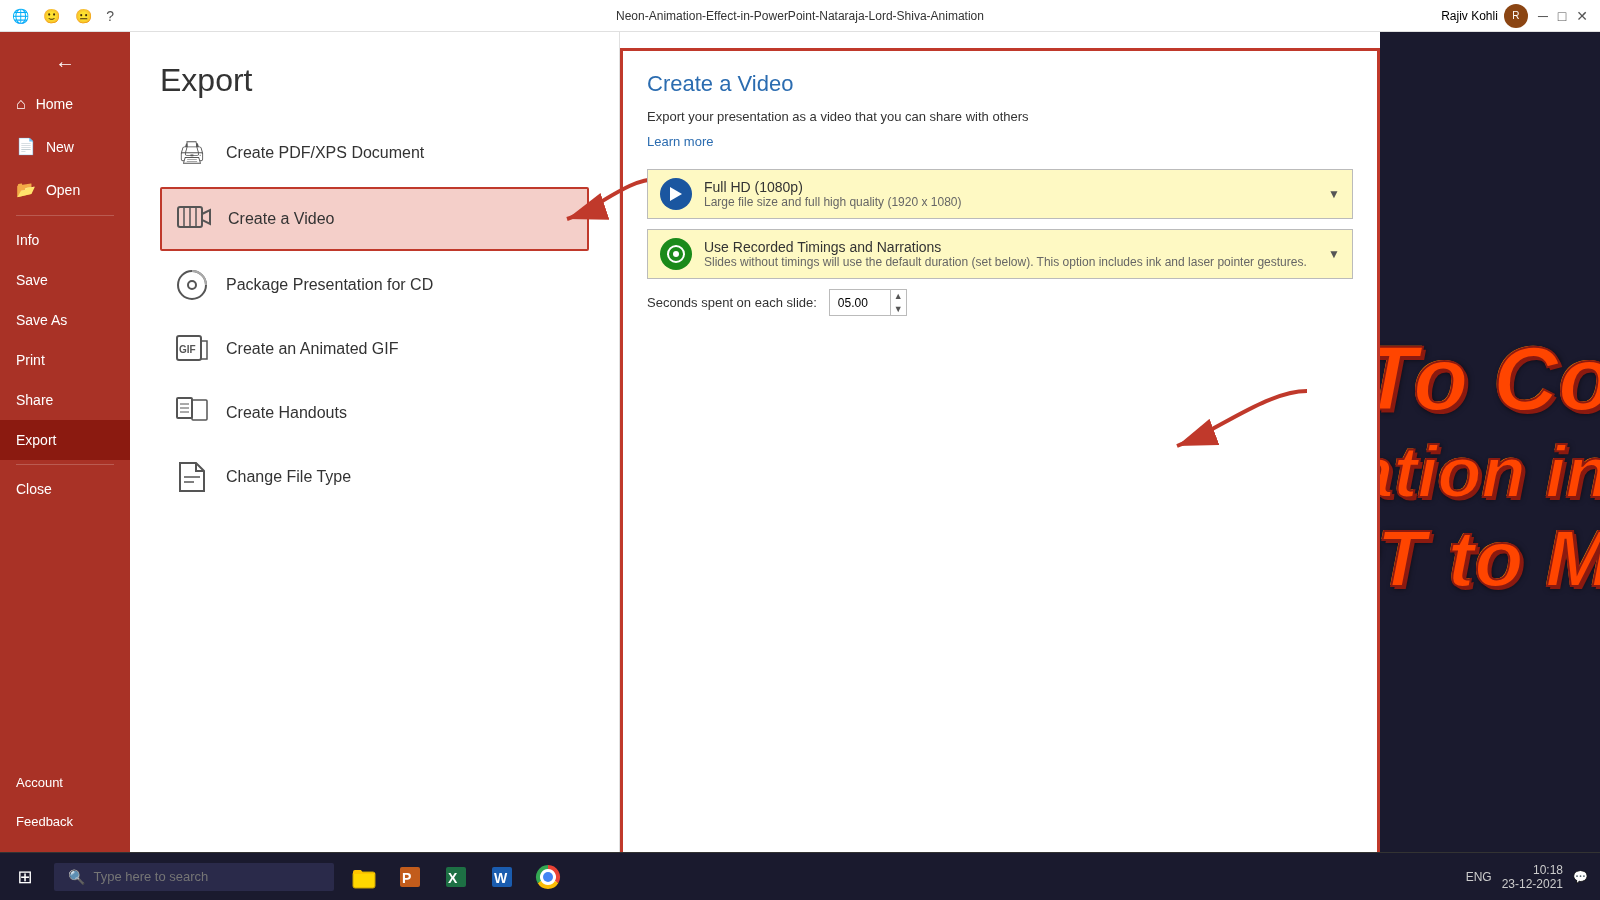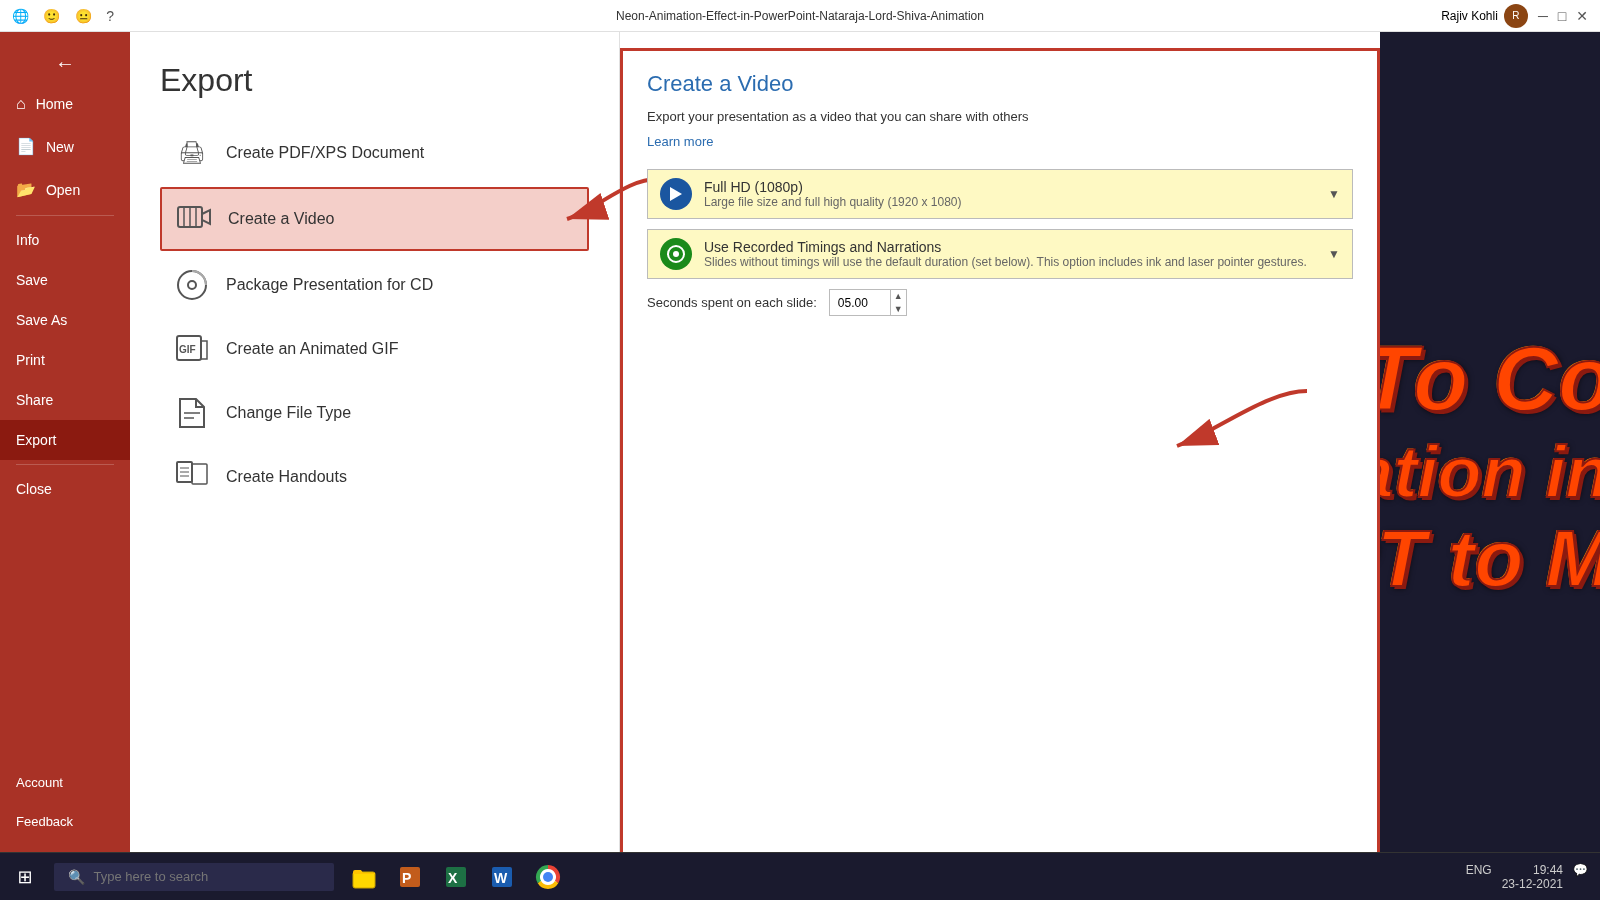--- a/index.html
+++ b/index.html
@@ -119,21 +119,21 @@
     .taskbar-start { width: 50px; height: 100%; display: flex; align-items: center; justify-content: center; background: #1a1a2e; cursor: pointer; }
     .taskbar-start span { font-size: 18px; color: white; }
     .taskbar-search {
       display: flex; align-items: center; background: #2a2a4a; margin-left: 4px;
       padding: 6px 14px; gap: 8px; width: 280px; border-radius: 2px; cursor: text;
     }
     .taskbar-search span { font-size: 14px; color: #888; }
     .taskbar-search input { background: transparent; border: none; outline: none; color: #ccc; font-size: 13px; width: 100%; }
     .taskbar-apps { display: flex; align-items: center; gap: 2px; margin-left: 8px; }
     .taskbar-app { width: 44px; height: 44px; display: flex; align-items: center; justify-content: center; cursor: pointer; font-size: 22px; }
-    .taskbar-right { margin-left: auto; display: flex; gap: 10px; padding-right: 12px; color: #ccc; font-size: 12px; }
+    .taskbar-right { margin-left: auto; display: flex; align-items: center; gap: 10px; padding-right: 12px; color: #ccc; font-size: 12px; }
     .taskbar-right span { cursor: pointer; }
 
     
     .export-menu-item.selected .export-menu-label { color: #333; font-weight: 500; }
   </style>
 </head>
 <body>
 
 <div class="titlebar">
   <div class="titlebar-icons">
@@ -262,40 +262,40 @@
             <text x="5" y="22" font-size="10" fill="#555" font-weight="bold">GIF</text>
             <path d="M27,10 L33,10 L33,28 L27,28" fill="none" stroke="#555" stroke-width="1.5"></path>
           </svg>
         </div>
         <div class="export-menu-label">Create an Animated GIF</div>
       </div>
 
       <div class="export-menu-item">
         <div class="export-menu-icon">
           <svg width="36" height="36" viewBox="0 0 36 36">
-            <path d="M6,4 L22,4 L30,12 L30,32 L6,32 Z" fill="none" stroke="#555" stroke-width="2"></path>
-            <path d="M22,4 L22,12 L30,12" fill="none" stroke="#555" stroke-width="2"></path>
-            <line x1="10" y1="18" x2="26" y2="18" stroke="#555" stroke-width="1.5"></line>
-            <line x1="10" y1="23" x2="20" y2="23" stroke="#555" stroke-width="1.5"></line>
-          </svg>
-        </div>
-        <div class="export-menu-label">Change File Type</div>
-      </div>
-
-      <div class="export-menu-item">
-        <div class="export-menu-icon">
-          <svg width="36" height="36" viewBox="0 0 36 36">
             <rect x="3" y="3" width="15" height="20" rx="1" fill="none" stroke="#555" stroke-width="2"></rect>
             <rect x="18" y="5" width="15" height="20" rx="1" fill="none" stroke="#555" stroke-width="1.5"></rect>
             <line x1="6" y1="9" x2="15" y2="9" stroke="#555" stroke-width="1"></line>
             <line x1="6" y1="13" x2="15" y2="13" stroke="#555" stroke-width="1"></line>
             <line x1="6" y1="17" x2="15" y2="17" stroke="#555" stroke-width="1"></line>
           </svg>
         </div>
         <div class="export-menu-label">Create Handouts</div>
+      </div>
+
+      <div class="export-menu-item">
+        <div class="export-menu-icon">
+          <svg width="36" height="36" viewBox="0 0 36 36">
+            <path d="M6,4 L22,4 L30,12 L30,32 L6,32 Z" fill="none" stroke="#555" stroke-width="2"></path>
+            <path d="M22,4 L22,12 L30,12" fill="none" stroke="#555" stroke-width="2"></path>
+            <line x1="10" y1="18" x2="26" y2="18" stroke="#555" stroke-width="1.5"></line>
+            <line x1="10" y1="23" x2="20" y2="23" stroke="#555" stroke-width="1.5"></line>
+          </svg>
+        </div>
+        <div class="export-menu-label">Change File Type</div>
       </div>
     </div>
 
     <div style="flex:1; display:flex; flex-direction:column; overflow:hidden;">
       <div style="display:flex; flex:1; overflow:hidden;">
 
         <div style="width:760px; padding:20px 24px; border:3px solid #c0392b; margin:16px 0 16px 0; overflow-y:auto; position:relative; flex-shrink:0;">
           <div class="detail-title">Create a Video</div>
           <div class="detail-desc">Export your presentation as a video that you can share with others</div>
           <a class="learn-more">Learn more</a>
@@ -413,18 +413,18 @@
         <circle cx="13" cy="13" r="5" fill="#4285f4"></circle>
         <path d="M13,3 A10,10 0 0,1 21.66,18" stroke="#ea4335" stroke-width="4" fill="none"></path>
         <path d="M21.66,18 A10,10 0 0,1 4.34,18" stroke="#fbbc05" stroke-width="4" fill="none"></path>
         <path d="M4.34,18 A10,10 0 0,1 13,3" stroke="#34a853" stroke-width="4" fill="none"></path>
       </svg>
     </div>
   </div>
   <div class="taskbar-right">
     <span>ENG</span>
     <div style="display:flex;flex-direction:column;align-items:flex-end;">
-      <span>19:44</span>
+      <span>10:18</span>
       <span>23-12-2021</span>
     </div>
     <span>💬</span>
   </div>
 </div>
 
 </body></html>

